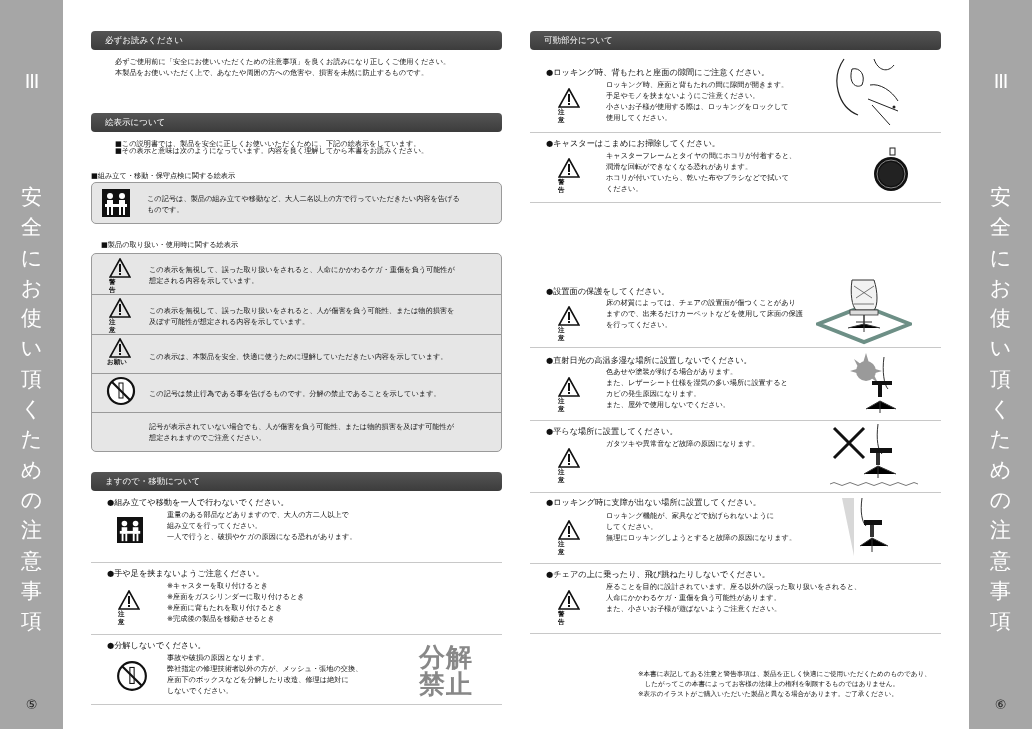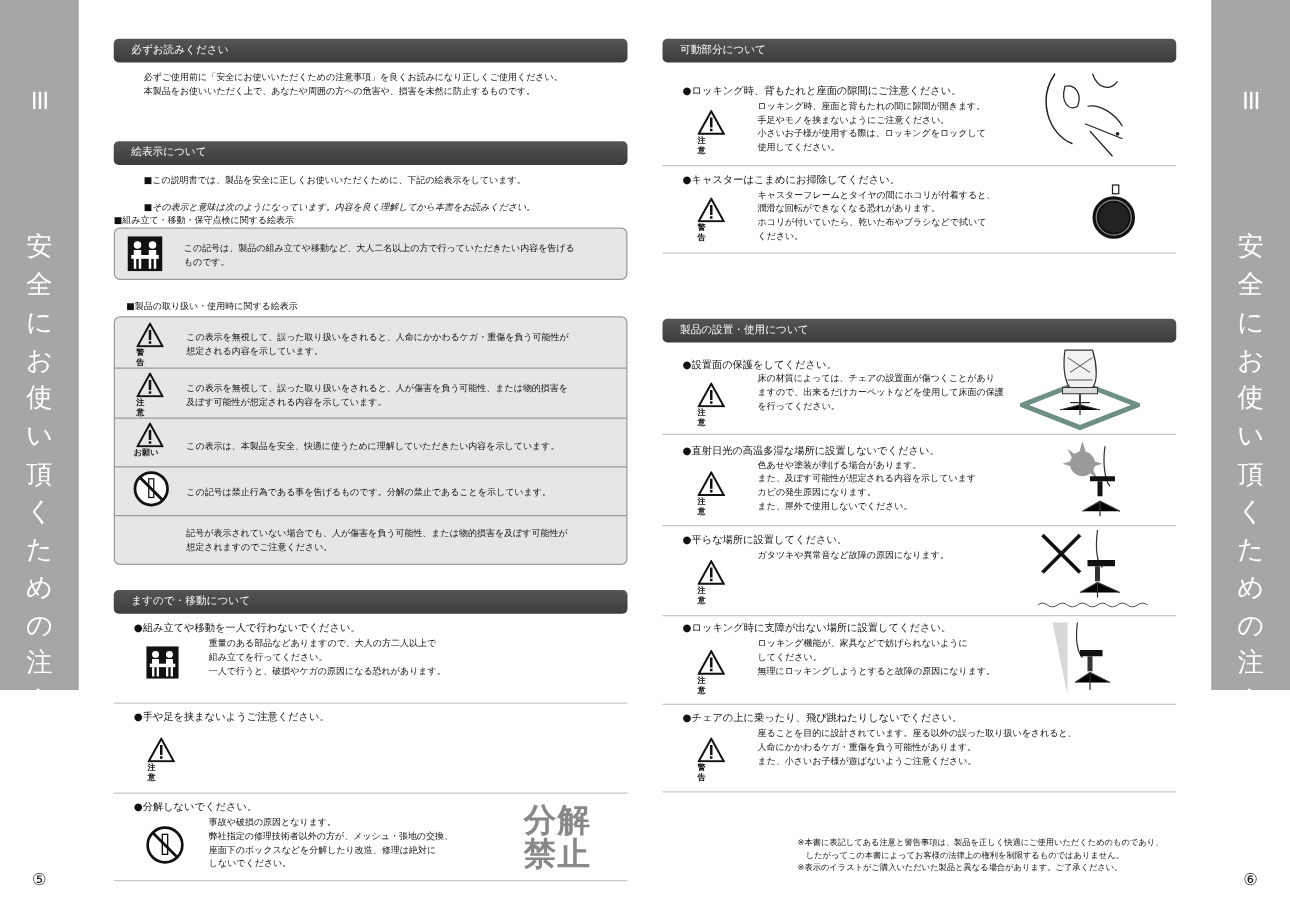--- a/index.html
+++ b/index.html
@@ -1,19 +1,19 @@
 <!DOCTYPE html>
 <html><head>
 <meta charset="utf-8">
 <style>
   * { box-sizing: border-box; margin: 0; padding: 0; }
   html, body { width: 1032px; height: 729px; overflow: hidden; background: #fff; }
   body { font-family: "DejaVu Sans", "Liberation Sans", sans-serif; color: #111; position: relative; }
 
-  .side-tab { position: absolute; top: 0; width: 63px; height: 552px; background: #a6a6a6; color: #fff; }
+  .side-tab { position: absolute; top: 0; width: 63px; height: 729px; background: #a6a6a6; color: #fff; }
   .side-tab.left { left: 0; }
   .side-tab.right { left: 969px; }
   .side-tab .roman { position: absolute; top: 70px; width: 100%; text-align: center; font-size: 20px; letter-spacing: -1px; font-family: "Liberation Sans", sans-serif; }
   .side-tab .vtitle { position: absolute; top: 182px; width: 100%; display: flex; flex-direction: column; align-items: center; font-size: 21px; line-height: 30.3px; }
   .side-tab .pagenum { position: absolute; top: 697px; width: 100%; text-align: center; font-size: 13px; color: #222; }
 
   .page { position: absolute; top: 0; height: 729px; }
   .page.p5 { left: 63px; width: 453px; padding-left: 20px; }
   .page.p6 { left: 516px; width: 453px; }
 
@@ -84,21 +84,21 @@
 </div>
 
 <div class="page p5">
 
   <div class="sec-head" style="left:28px; top:31px; width:411px;">必ずお読みください</div>
   <div class="body-txt" style="left:52px; top:67px;">本製品をお使いいただく上で、あなたや周囲の方への危害や、損害を未然に防止するものです。</div>
   <div class="body-txt" style="left:52px; top:56px;">必ずご使用前に「安全にお使いいただくための注意事項」を良くお読みになり正しくご使用ください。</div>
 
   <div class="sec-head" style="left:28px; top:113px; width:411px;">絵表示について</div>
   <div class="body-txt" style="left:52px; top:138px;">■この説明書では、製品を安全に正しくお使いいただくために、下記の絵表示をしています。</div>
-  <div class="body-txt" style="left:52px; top:160px;font-style:italic;">■その表示と意味は次のようになっています。内容を良く理解してから本書をお読みください。</div>
+  <div class="body-txt" style="left:52px; top:145px;">■その表示と意味は次のようになっています。内容を良く理解してから本書をお読みください。</div>
 
   <div class="body-txt" style="left:28px; top:170px;">■組み立て・移動・保守点検に関する絵表示</div>
   <div class="graybox" style="left:28px; top:182px; width:411px; height:42px;">
     <div class="icon" style="left:10px; top:6px;">
       <svg width="28" height="28" viewBox="0 0 28 28">
           <rect width="28" height="28" fill="#111"></rect>
           <circle cx="8" cy="7" r="3" fill="#fff"></circle>
           <circle cx="20" cy="7" r="3" fill="#fff"></circle>
           <rect x="5" y="11" width="6" height="7" fill="#fff"></rect>
           <rect x="17" y="11" width="6" height="7" fill="#fff"></rect>
@@ -189,20 +189,24 @@
 
   <div class="item-title" style="left:44px; top:568px;">●手や足を挟まないようご注意ください。</div>
   <div class="icon warn-tri" style="left:55px; top:590px;">
     <svg width="22" height="20" viewBox="0 0 22 20">
         <polygon points="11,1 21,19 1,19" fill="none" stroke="#111" stroke-width="1.6"></polygon>
         <rect x="10" y="6" width="2" height="8" fill="#111"></rect>
         <rect x="10" y="15" width="2" height="2" fill="#111"></rect>
       </svg>
     <div class="cap">注 意</div>
   </div>
+  <div class="body-txt" style="left:104px; top:580px;">※キャスターを取り付けるとき
+※座面をガスシリンダーに取り付けるとき
+※座面に背もたれを取り付けるとき
+※完成後の製品を移動させるとき</div>
   <div class="divider" style="left:28px; top:634px; width:411px;"></div>
 
   <div class="item-title" style="left:44px; top:640px;">●分解しないでください。</div>
   <div class="icon" style="left:53px; top:660px;">
     <svg width="32" height="32" viewBox="0 0 30 30">
         <circle cx="15" cy="15" r="13" fill="#fff" stroke="#111" stroke-width="2"></circle>
         <line x1="6" y1="6" x2="24" y2="24" stroke="#111" stroke-width="2"></line>
         <rect x="13" y="7" width="4" height="15" fill="none" stroke="#111" stroke-width="1"></rect>
       </svg>
   </div>
@@ -261,21 +265,20 @@
   <div class="illus" style="left:356px; top:146px;">
     <svg width="40" height="48" viewBox="0 0 40 48">
         <rect x="18" y="2" width="5" height="7" fill="#fff" stroke="#222" stroke-width="1"></rect>
         <circle cx="19" cy="28" r="17" fill="#111"></circle>
         <circle cx="19" cy="28" r="14" fill="none" stroke="#888" stroke-width="1"></circle>
         <circle cx="19" cy="28" r="12" fill="#222"></circle>
       </svg>
   </div>
   <div class="divider" style="left:14px; top:202px; width:411px;"></div>
 
-  <div class="sec-head" style="left:14px; top:255px; width:411px;">製品の設置・使用について</div>
 
   <div class="item-title" style="left:30px; top:286px;">●設置面の保護をしてください。</div>
   <div class="icon warn-tri" style="left:42px; top:306px;">
     <svg width="22" height="20" viewBox="0 0 22 20">
         <polygon points="11,1 21,19 1,19" fill="none" stroke="#111" stroke-width="1.6"></polygon>
         <rect x="10" y="6" width="2" height="8" fill="#111"></rect>
         <rect x="10" y="15" width="2" height="2" fill="#111"></rect>
       </svg>
     <div class="cap">注 意</div>
   </div>
@@ -297,21 +300,21 @@
   <div class="item-title" style="left:30px; top:355px;">●直射日光の高温多湿な場所に設置しないでください。</div>
   <div class="icon warn-tri" style="left:42px; top:377px;">
     <svg width="22" height="20" viewBox="0 0 22 20">
         <polygon points="11,1 21,19 1,19" fill="none" stroke="#111" stroke-width="1.6"></polygon>
         <rect x="10" y="6" width="2" height="8" fill="#111"></rect>
         <rect x="10" y="15" width="2" height="2" fill="#111"></rect>
       </svg>
     <div class="cap">注 意</div>
   </div>
   <div class="body-txt" style="left:90px; top:366px;">色あせや塗装が剥げる場合があります。
-また、及ぼす可能性が想定される内容を示しています
+また、レザーシート仕様を湿気の多い場所に設置すると
 カビの発生原因になります。
 また、屋外で使用しないでください。</div>
   <div class="illus" style="left:332px; top:351px;">
     <svg width="60" height="66" viewBox="0 0 60 66">
         <g fill="#9a9a9a">
           <circle cx="18" cy="20" r="10"></circle>
           <polygon points="18,2 21,12 15,12"></polygon>
           <polygon points="2,20 12,17 12,23"></polygon>
           <polygon points="34,20 24,17 24,23"></polygon>
           <polygon points="6,8 14,14 10,16"></polygon>
@@ -350,21 +353,21 @@
 
   <div class="item-title" style="left:30px; top:497px;">●ロッキング時に支障が出ない場所に設置してください。</div>
   <div class="icon warn-tri" style="left:42px; top:520px;">
     <svg width="22" height="20" viewBox="0 0 22 20">
         <polygon points="11,1 21,19 1,19" fill="none" stroke="#111" stroke-width="1.6"></polygon>
         <rect x="10" y="6" width="2" height="8" fill="#111"></rect>
         <rect x="10" y="15" width="2" height="2" fill="#111"></rect>
       </svg>
     <div class="cap">注 意</div>
   </div>
-  <div class="body-txt" style="left:90px; top:510px;font-family:Liberation Serif, serif;">ロッキング機能が、家具などで妨げられないように
+  <div class="body-txt" style="left:90px; top:510px;">ロッキング機能が、家具などで妨げられないように
 してください。
 無理にロッキングしようとすると故障の原因になります。</div>
   <div class="illus" style="left:326px; top:496px;">
     <svg width="60" height="62" viewBox="0 0 60 62">
         <polygon points="0,2 12,2 12,60" fill="#d8d8d8"></polygon>
         <path d="M20 2 C18 16 20 26 24 30" fill="none" stroke="#333" stroke-width="1"></path>
         <rect x="22" y="24" width="18" height="5" fill="#111"></rect>
         <rect x="28" y="29" width="4" height="12" fill="#333"></rect>
         <path d="M18 50 L30 42 L46 50 M30 42 L30 56" stroke="#333" stroke-width="1"></path>
       </svg>

